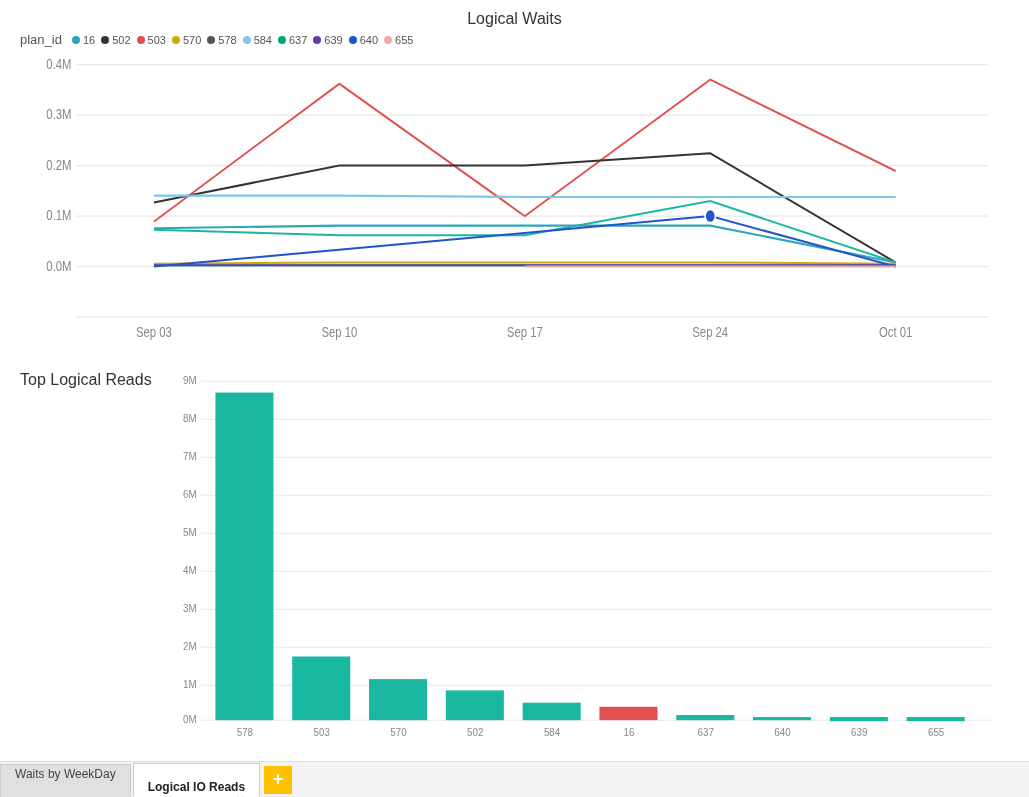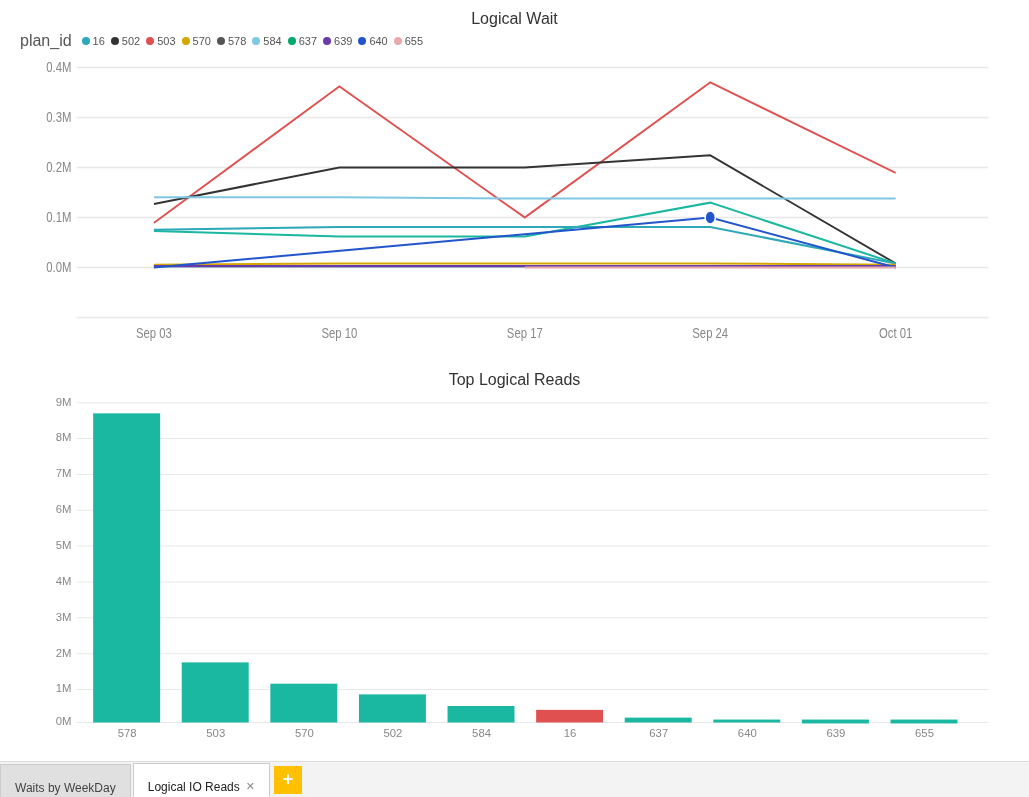--- a/index.html
+++ b/index.html
@@ -41,21 +41,21 @@
       display: flex;
       flex-wrap: wrap;
       align-items: center;
       font-size: 11px;
       color: #555;
       margin-bottom: 4px;
       gap: 6px;
     }
 
     .legend-label {
-      font-size: 16px;
+      font-size: 13px;
       color: #555;
       margin-right: 4px;
     }
 
     .legend-item {
       display: flex;
       align-items: center;
       gap: 3px;
       font-size: 11px;
     }
@@ -76,21 +76,20 @@
 
     svg.line-chart {
       width: 100%;
       height: 100%;
     }
 
     
     .bar-chart-section {
       flex: 1.1;
       display: flex;
-      flex-direction: column;
       min-height: 0;
       margin-top: 6px;
     }
 
     .bar-chart-wrapper {
       flex: 1;
       position: relative;
       min-height: 0;
     }
 
@@ -107,36 +106,37 @@
       background: #f3f3f3;
       border-top: 1px solid #ddd;
       padding: 0 0 0 0;
       flex-shrink: 0;
     }
 
     .tab {
       height: 30px;
       padding: 16px 14px;
       display: flex;
-      align-items: flex-start;
+      align-items: flex-end;
       font-size: 12px;
       color: #444;
       background: #e0e0e0;
       border: 1px solid #ccc;
       border-bottom: none;
       cursor: pointer;
       white-space: nowrap;
       margin-right: 2px;
     }
 
     .tab.active {
       background: #fff;
       border-bottom: 1px solid #fff;
       color: #222;
-      font-weight: 400;
+      font-weight: 700;
+      flex-direction: column;
     }
 
     .tab-close {
       margin-left: 6px;
       font-size: 11px;
       color: #888;
     }
 
     .tab-add {
       width: 28px;
@@ -168,21 +168,21 @@
       fill: none;
       stroke-width: 1.5;
     }
   </style>
 </head>
 <body>
 
 <div class="charts-area">
 
   <div class="chart-section">
-    <div class="chart-title">Logical Wait</div>
+    <div class="chart-title">Logical Waits</div>
 
     <div class="legend">
       <span class="legend-label">plan_id</span>
 
     <div class="legend-item">
           <span class="legend-dot" style="background:#2ca8b8"></span>
           <span style="font-size:11px;color:#555">16</span>
         </div>
         <div class="legend-item">
           <span class="legend-dot" style="background:#333333"></span>

